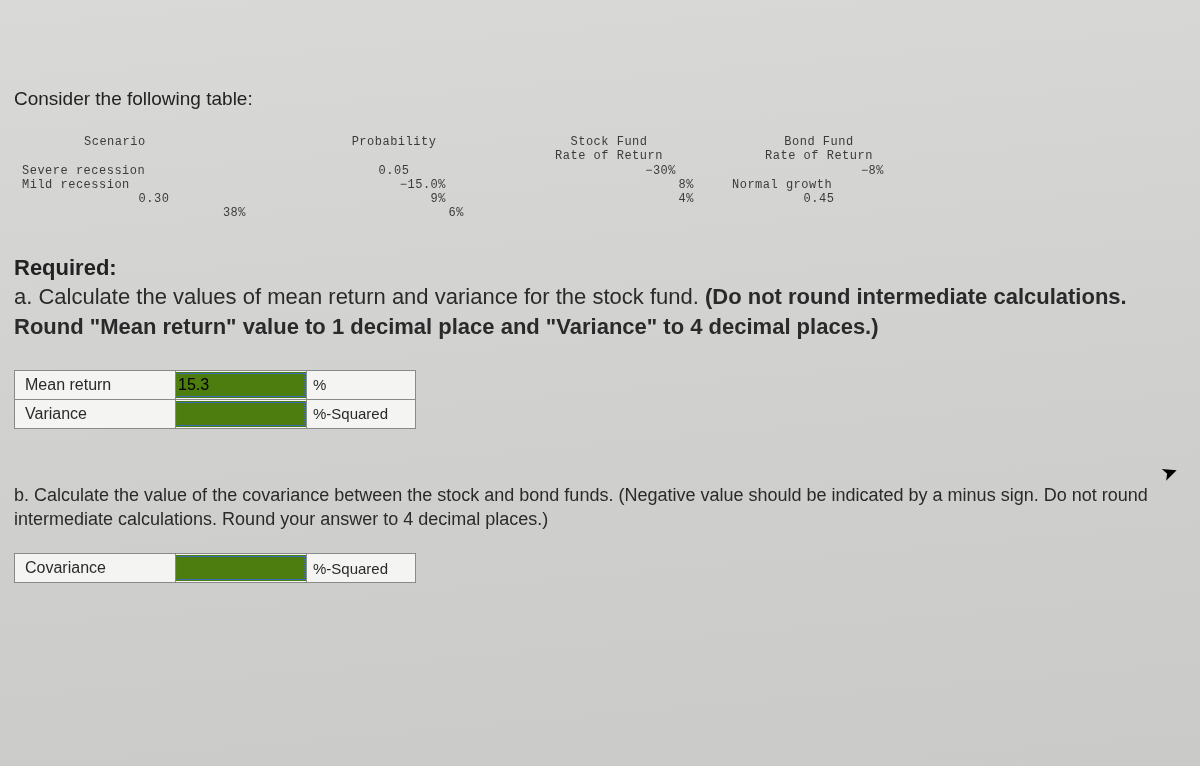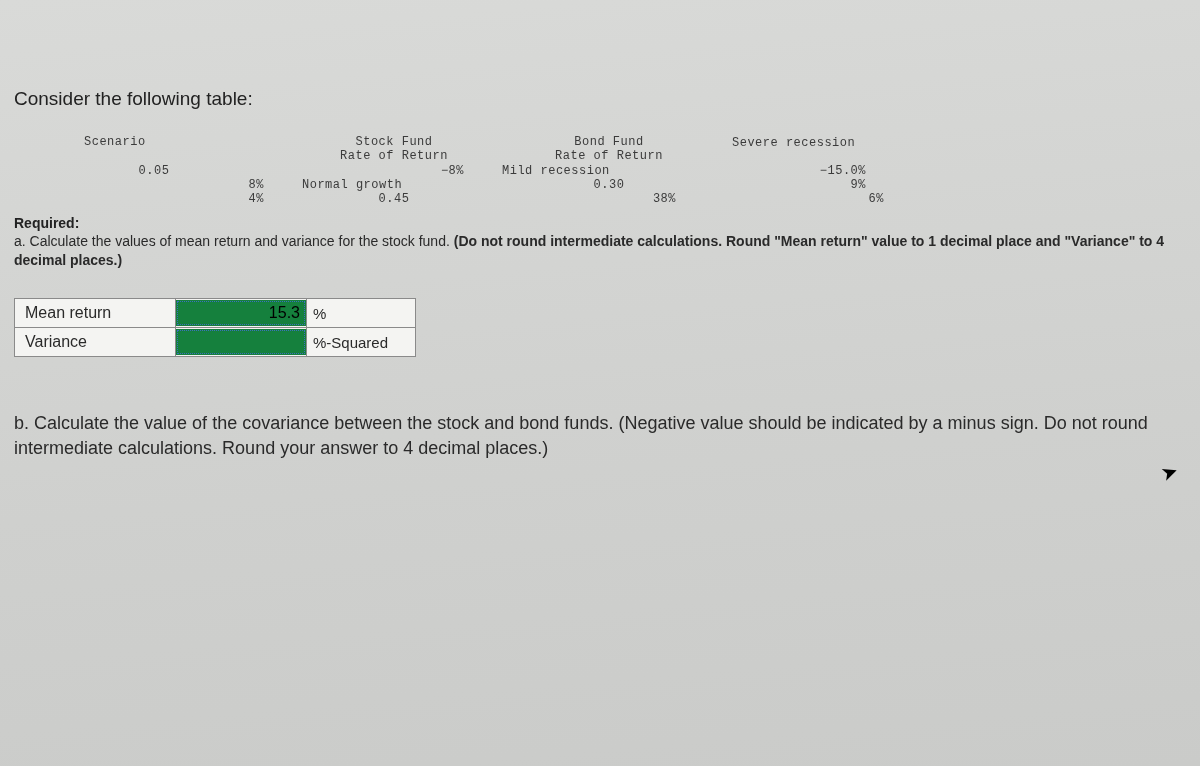--- a/index.html
+++ b/index.html
@@ -40,22 +40,22 @@
   .data-table .hdr {
     text-align: center;
     line-height: 1.15;
   }
   .data-table .col-scn { text-align: left; padding-left: 70px; }
   .data-table .col-scn2 { text-align: left; padding-left: 0; margin-left: 8px; }
   .data-table .cell { text-align: center; }
   .data-table .cell-right { text-align: right; padding-right: 48px; }
   .data-table .cell-right2 { text-align: right; padding-right: 30px; }
   .required-block {
-    margin-top: 8px;
-    font-size: 14px;
+    margin-top: 33px;
+    font-size: 22px;
     line-height: 1.35;
     max-width: 1170px;
   }
   .required-block .bold { font-weight: bold; }
   .required-block .req-label { font-weight: bold; color: #222; }
   .answer-table {
     margin-top: 28px;
     border-collapse: collapse;
   }
   .answer-table td {
@@ -72,23 +72,22 @@
   .answer-table .input-cell {
     width: 130px;
     text-align: right;
     padding: 0;
     position: relative;
   }
   .answer-table .input-cell input {
     width: 100%;
     height: 26px;
     border: none;
-    background: #15803d;
+    background: #4d7c0f;
     box-sizing: border-box;
-    text-align: right;
     padding-right: 6px;
     font-size: 16px;
     outline: 1px dotted #3a6fbf;
     outline-offset: -2px;
   }
   .answer-table .unit-cell {
     width: 92px;
     font-size: 15px;
     padding-left: 6px;
   }
@@ -113,30 +112,34 @@
 <div class="page">
 
   <div class="intro">Consider the following table:</div>
 
   <div class="data-table mono">
 
     <div class="hdr col-scn">
       <span>Scenario</span>
     </div>
     <div class="hdr">
+      <span>Probability</span>
+    </div>
+    <div class="hdr">
       <span>Stock Fund</span><br>
       <span>Rate of Return</span>
     </div>
     <div class="hdr">
       <span>Bond Fund</span><br>
       <span>Rate of Return</span>
     </div>
 
     <div class="col-scn2">Severe recession</div>
     <div class="cell">0.05</div>
+    <div class="cell-right">−30%</div>
     <div class="cell-right2">−8%</div>
 
     <div class="col-scn2">Mild recession</div>
     <div class="cell-right">−15.0%</div>
     <div class="cell-right2">8%</div>
 
     <div class="col-scn2">Normal growth</div>
     <div class="cell">0.30</div>
     <div class="cell-right">9%</div>
     <div class="cell-right2">4%</div>
@@ -167,16 +170,27 @@
       </td>
       <td class="unit-cell">%-Squared</td>
     </tr>
   </tbody>
     </table>
 
   <div class="part-b">
     <span>b. </span><span>Calculate the value of the covariance between the stock and bond funds. </span><span class="bold">(Negative value should be indicated by a minus sign. Do not round intermediate calculations. Round your answer to 4 decimal places.)</span>
   </div>
 
+  <table class="answer-table" style="margin-top:22px;">
+    <tbody>
+        <tr>
+      <td class="label-cell">Covariance</td>
+      <td class="input-cell">
+        <input type="text" value="" style="">
+      </td>
+      <td class="unit-cell">%-Squared</td>
+    </tr>
+  </tbody>
+    </table>
 
   <div class="cursor">➤</div>
 
 </div>
 
 </body></html>

